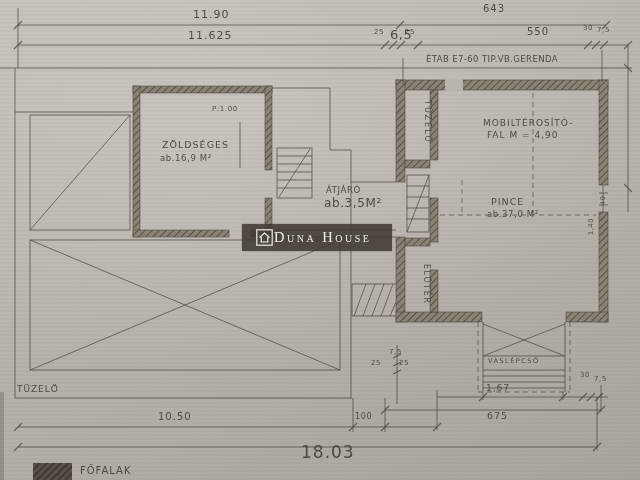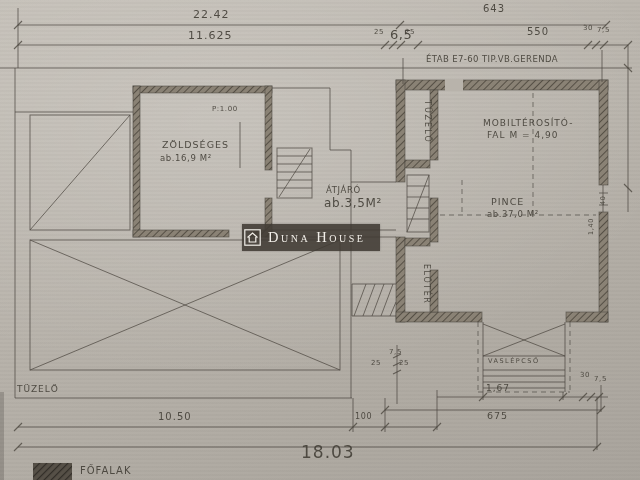--- a/index.html
+++ b/index.html
@@ -10,23 +10,23 @@
       repeating-linear-gradient(0deg, rgba(0,0,0,0.015) 0 2px, rgba(255,255,255,0.015) 2px 4px),
       radial-gradient(120% 90% at 35% 25%, rgba(255,255,255,0.16), rgba(255,255,255,0) 60%),
       linear-gradient(160deg,#c3beb6 0%,#b8b3ab 45%,#a8a39b 100%);
   }
   #linework{position:absolute;left:0;top:0;}
   .t{position:absolute;white-space:nowrap;color:#46423a;opacity:.92;letter-spacing:.6px;line-height:1;}
   .hand{letter-spacing:1px;}
   .v90{transform:rotate(90deg);transform-origin:0 0;}
   .vm90{transform:rotate(-90deg);transform-origin:0 0;}
   #watermark{
-    position:absolute;left:242px;top:224px;width:138px;height:27px;
+    position:absolute;left:242px;top:224px;width:150px;height:27px;
     background:rgba(64,58,51,0.88);display:flex;align-items:center;
-    padding-left:2px;box-sizing:border-box;gap:7px;box-shadow:0 0 2px rgba(0,0,0,.25);
+    padding-left:14px;box-sizing:border-box;gap:1px;box-shadow:0 0 2px rgba(0,0,0,.25);
   }
   #watermark .wm-text{
     font-family:"Liberation Serif",serif;font-variant:small-caps;
     color:#f1eee8;font-size:14.5px;letter-spacing:2.5px;
   }
 </style>
 </head>
 <body>
 
 <div id="stage">
@@ -187,21 +187,21 @@
         <path d="M587 401 l8 -8"></path>
         <path d="M595 401 l8 -8"></path>
       <path d="M14 451 l8 -8"></path>
         <path d="M593 451 l8 -8"></path>
       <path d="M393 358 l8 -4"></path>
         <path d="M393 366 l8 -4"></path>
         <path d="M393 374 l8 -4"></path>
     </g>
   </svg>
 
-  <div class="t hand" style="left:193px;top:9px;font-size:11px">22.42</div>
+  <div class="t hand" style="left:193px;top:9px;font-size:11px">11.90</div>
   <div class="t hand" style="left:188px;top:30px;font-size:11px">11.625</div>
   <div class="t hand" style="left:483px;top:4px;font-size:10px">643</div>
   <div class="t" style="left:374px;top:29px;font-size:7px">25</div>
   <div class="t" style="left:390px;top:28px;font-size:13px">6,5</div>
   <div class="t" style="left:405px;top:29px;font-size:7px">25</div>
   <div class="t hand" style="left:527px;top:27px;font-size:10px">550</div>
   <div class="t" style="left:583px;top:25px;font-size:7px">30</div>
   <div class="t" style="left:597px;top:27px;font-size:7px">7,5</div>
   <div class="t" style="left:426px;top:55px;font-size:8.5px;letter-spacing:.4px">ÉTAB E7-60 TIP.VB.GERENDA</div>
 

